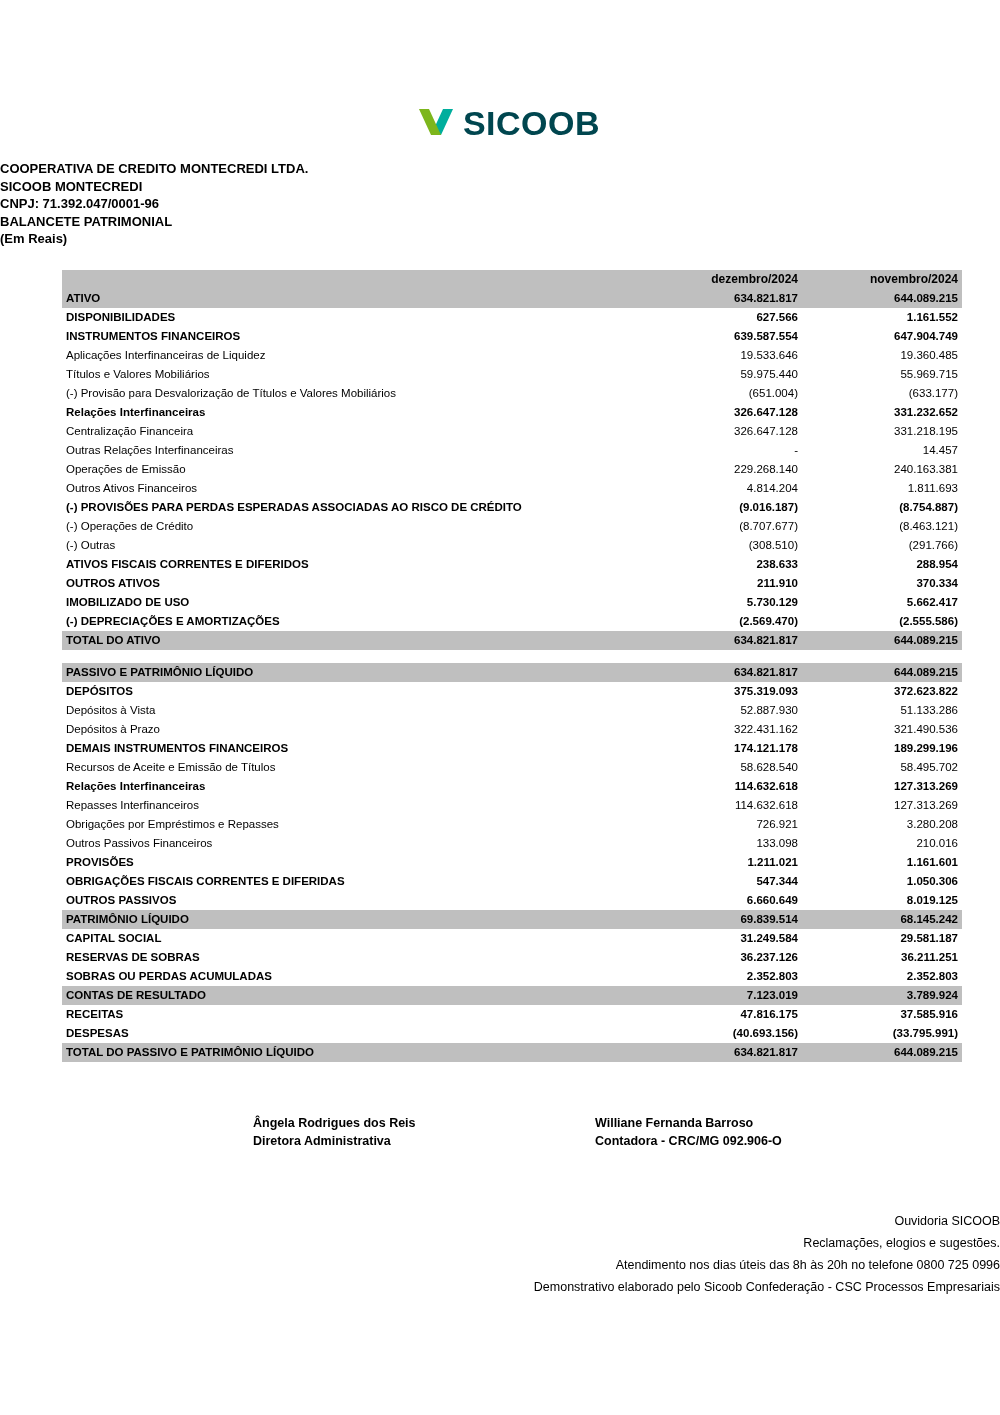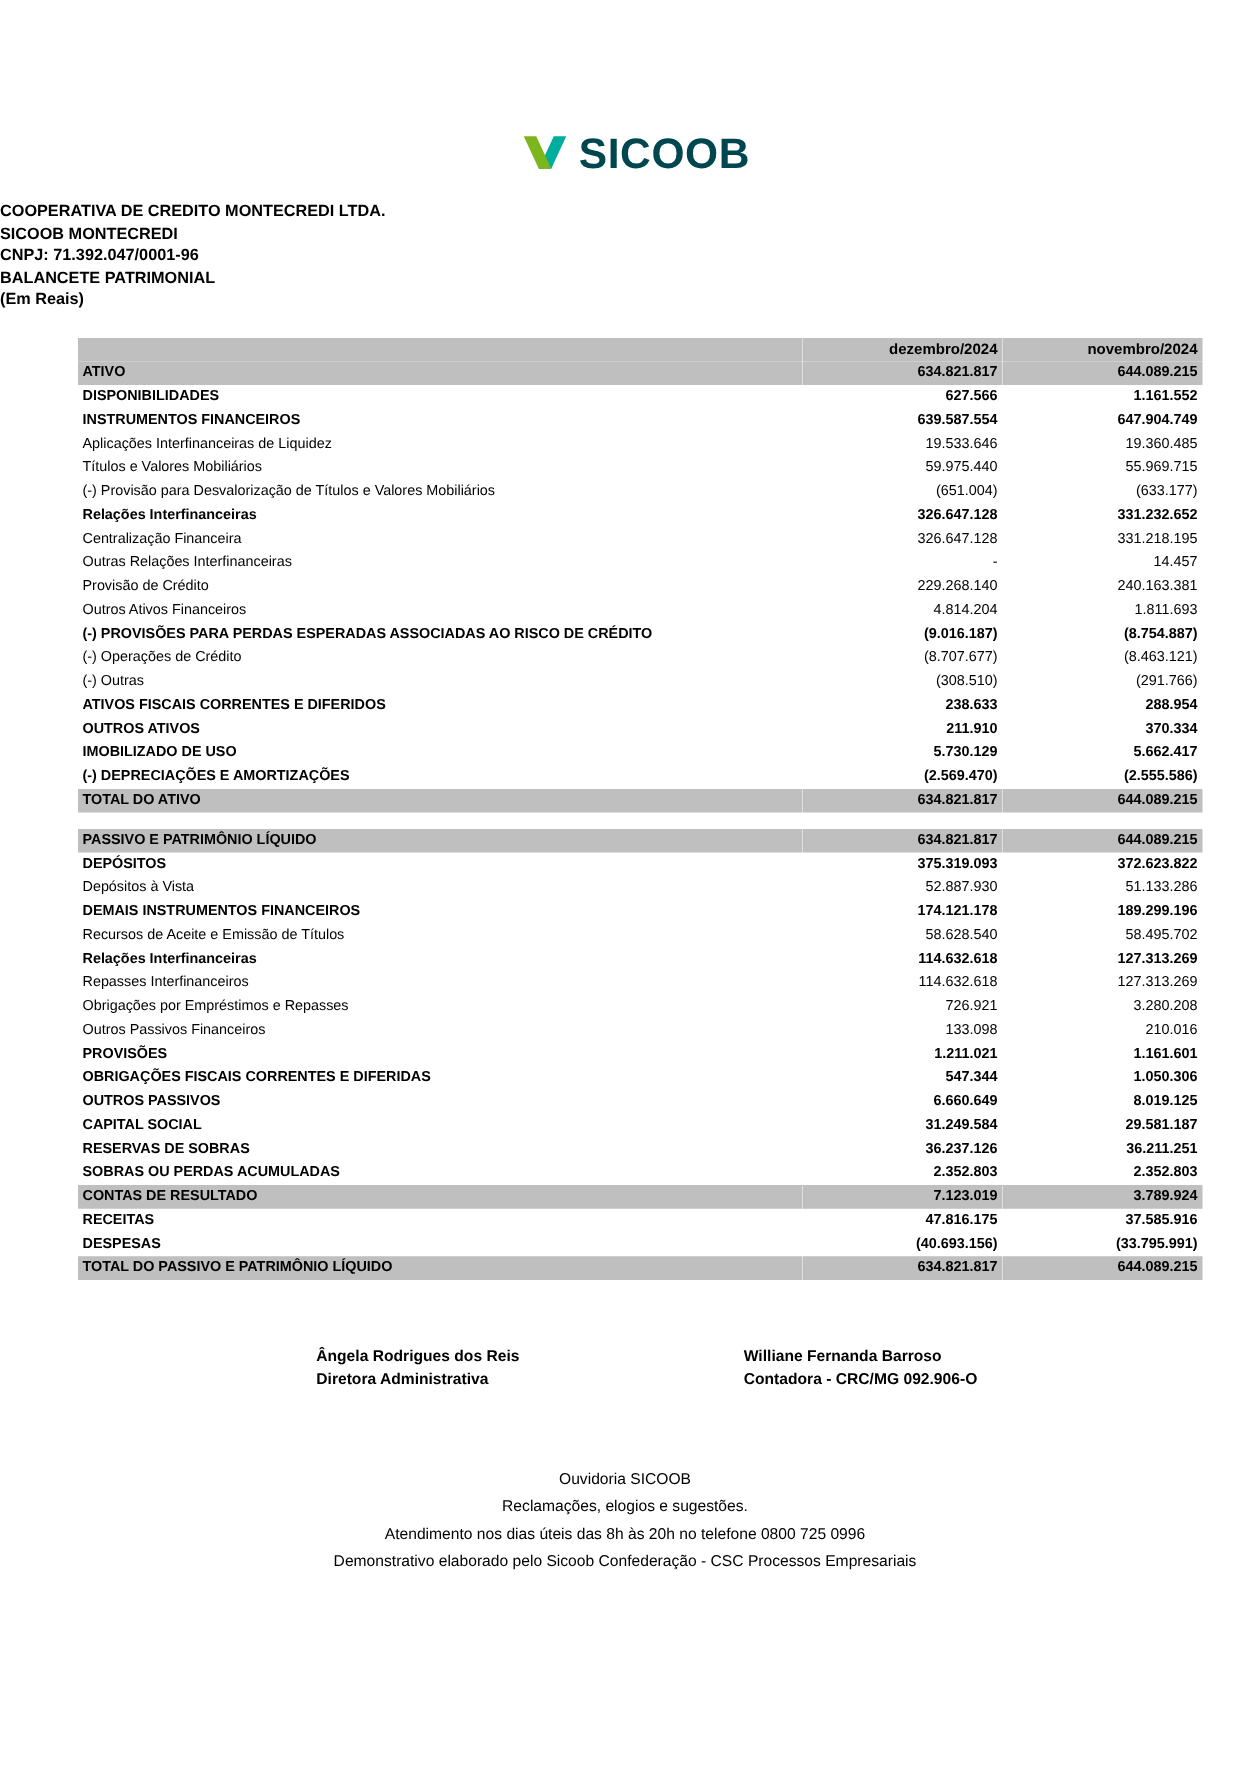--- a/index.html
+++ b/index.html
@@ -54,21 +54,21 @@
   thead .num, thead .lbl { font-size: 12px; }
 
   
   .signatures { position: relative; height: 40px; margin-top: 52px; }
   .sig { position: absolute; top: 0; }
   .sig-left  { left: 253px; }
   .sig-right { left: 595px; }
   .sig div { font-size: 12.5px; font-weight: bold; line-height: 18px; }
 
   
-  .footer { margin-top: 56px; text-align: center; }
+  .footer { margin-top: 56px; text-align: right; }
   .footer div { font-size: 12.5px; line-height: 22px; }
 </style>
 </head>
 <body>
 
 <div class="page">
 
   <div class="logo">
     <svg width="40" height="38" viewBox="0 0 40 38" aria-hidden="true">
       <polygon class="mark-teal" points="37,5 27,5 15,31 25,31"></polygon>
@@ -138,21 +138,21 @@
           <td class="lbl ind2">Centralização Financeira</td>
           <td class="num">326.647.128</td>
           <td class="num">331.218.195</td>
         </tr>
         <tr>
           <td class="lbl ind2">Outras Relações Interfinanceiras</td>
           <td class="num">-</td>
           <td class="num">14.457</td>
         </tr>
         <tr>
-          <td class="lbl ind1">Provisão de Crédito</td>
+          <td class="lbl ind1">Operações de Emissão</td>
           <td class="num">229.268.140</td>
           <td class="num">240.163.381</td>
         </tr>
         <tr>
           <td class="lbl ind1">Outros Ativos Financeiros</td>
           <td class="num">4.814.204</td>
           <td class="num">1.811.693</td>
         </tr>
         <tr>
           <td class="lbl b">(-) PROVISÕES PARA PERDAS ESPERADAS ASSOCIADAS AO RISCO DE CRÉDITO</td>
@@ -210,20 +210,25 @@
           <td class="lbl b">DEPÓSITOS</td>
           <td class="num b">375.319.093</td>
           <td class="num b">372.623.822</td>
         </tr>
         <tr>
           <td class="lbl ind1">Depósitos à Vista</td>
           <td class="num">52.887.930</td>
           <td class="num">51.133.286</td>
         </tr>
         <tr>
+          <td class="lbl ind1">Depósitos à Prazo</td>
+          <td class="num">322.431.162</td>
+          <td class="num">321.490.536</td>
+        </tr>
+        <tr>
           <td class="lbl b">DEMAIS INSTRUMENTOS FINANCEIROS</td>
           <td class="num b">174.121.178</td>
           <td class="num b">189.299.196</td>
         </tr>
         <tr>
           <td class="lbl ind1">Recursos de Aceite e Emissão de Títulos</td>
           <td class="num">58.628.540</td>
           <td class="num">58.495.702</td>
         </tr>
         <tr>
@@ -253,20 +258,25 @@
         </tr>
         <tr>
           <td class="lbl b">OBRIGAÇÕES FISCAIS CORRENTES E DIFERIDAS</td>
           <td class="num b">547.344</td>
           <td class="num b">1.050.306</td>
         </tr>
         <tr>
           <td class="lbl b">OUTROS PASSIVOS</td>
           <td class="num b">6.660.649</td>
           <td class="num b">8.019.125</td>
+        </tr>
+        <tr class="bg">
+          <td class="lbl b">PATRIMÔNIO LÍQUIDO</td>
+          <td class="num b">69.839.514</td>
+          <td class="num b">68.145.242</td>
         </tr>
         <tr>
           <td class="lbl b">CAPITAL SOCIAL</td>
           <td class="num b">31.249.584</td>
           <td class="num b">29.581.187</td>
         </tr>
         <tr>
           <td class="lbl b">RESERVAS DE SOBRAS</td>
           <td class="num b">36.237.126</td>
           <td class="num b">36.211.251</td>

